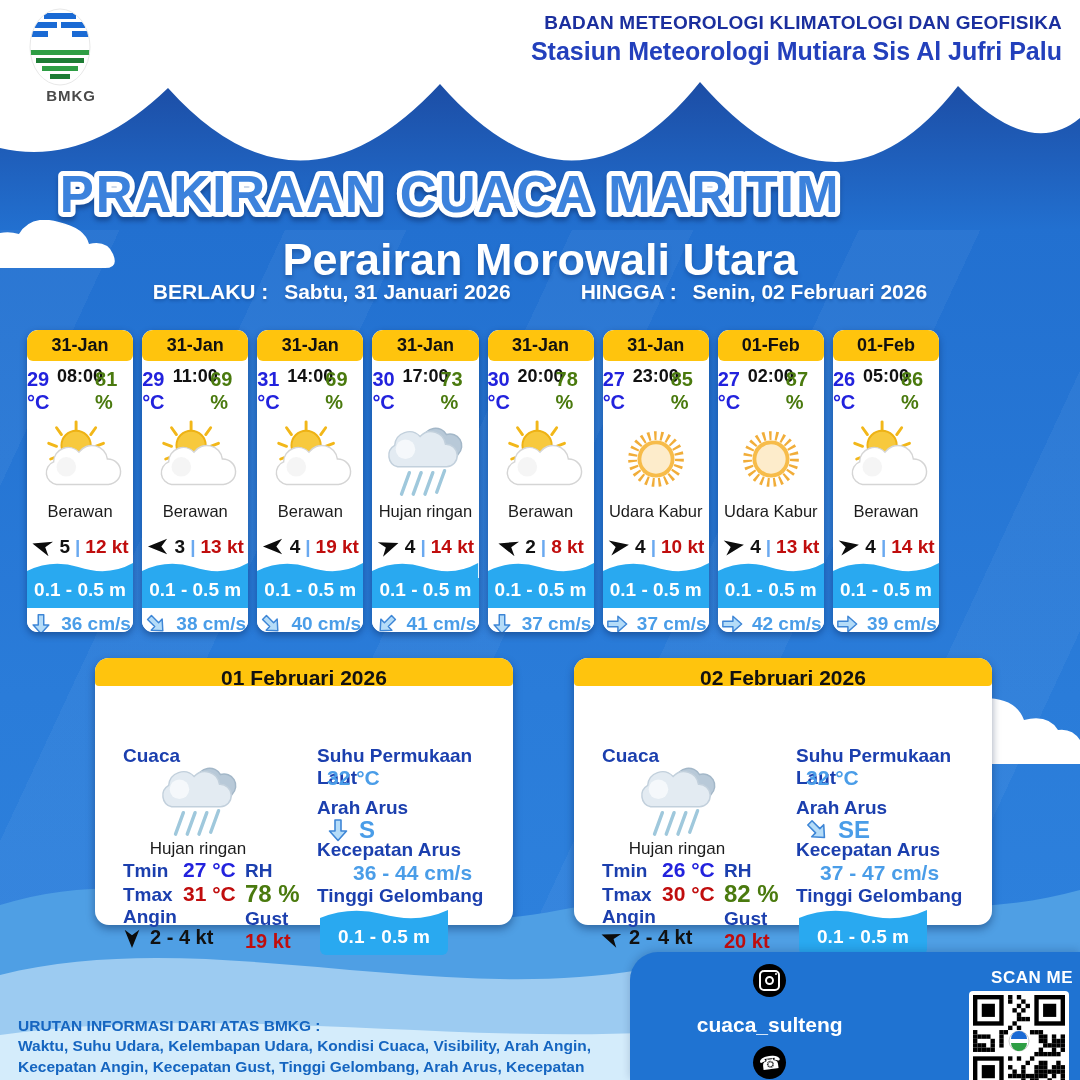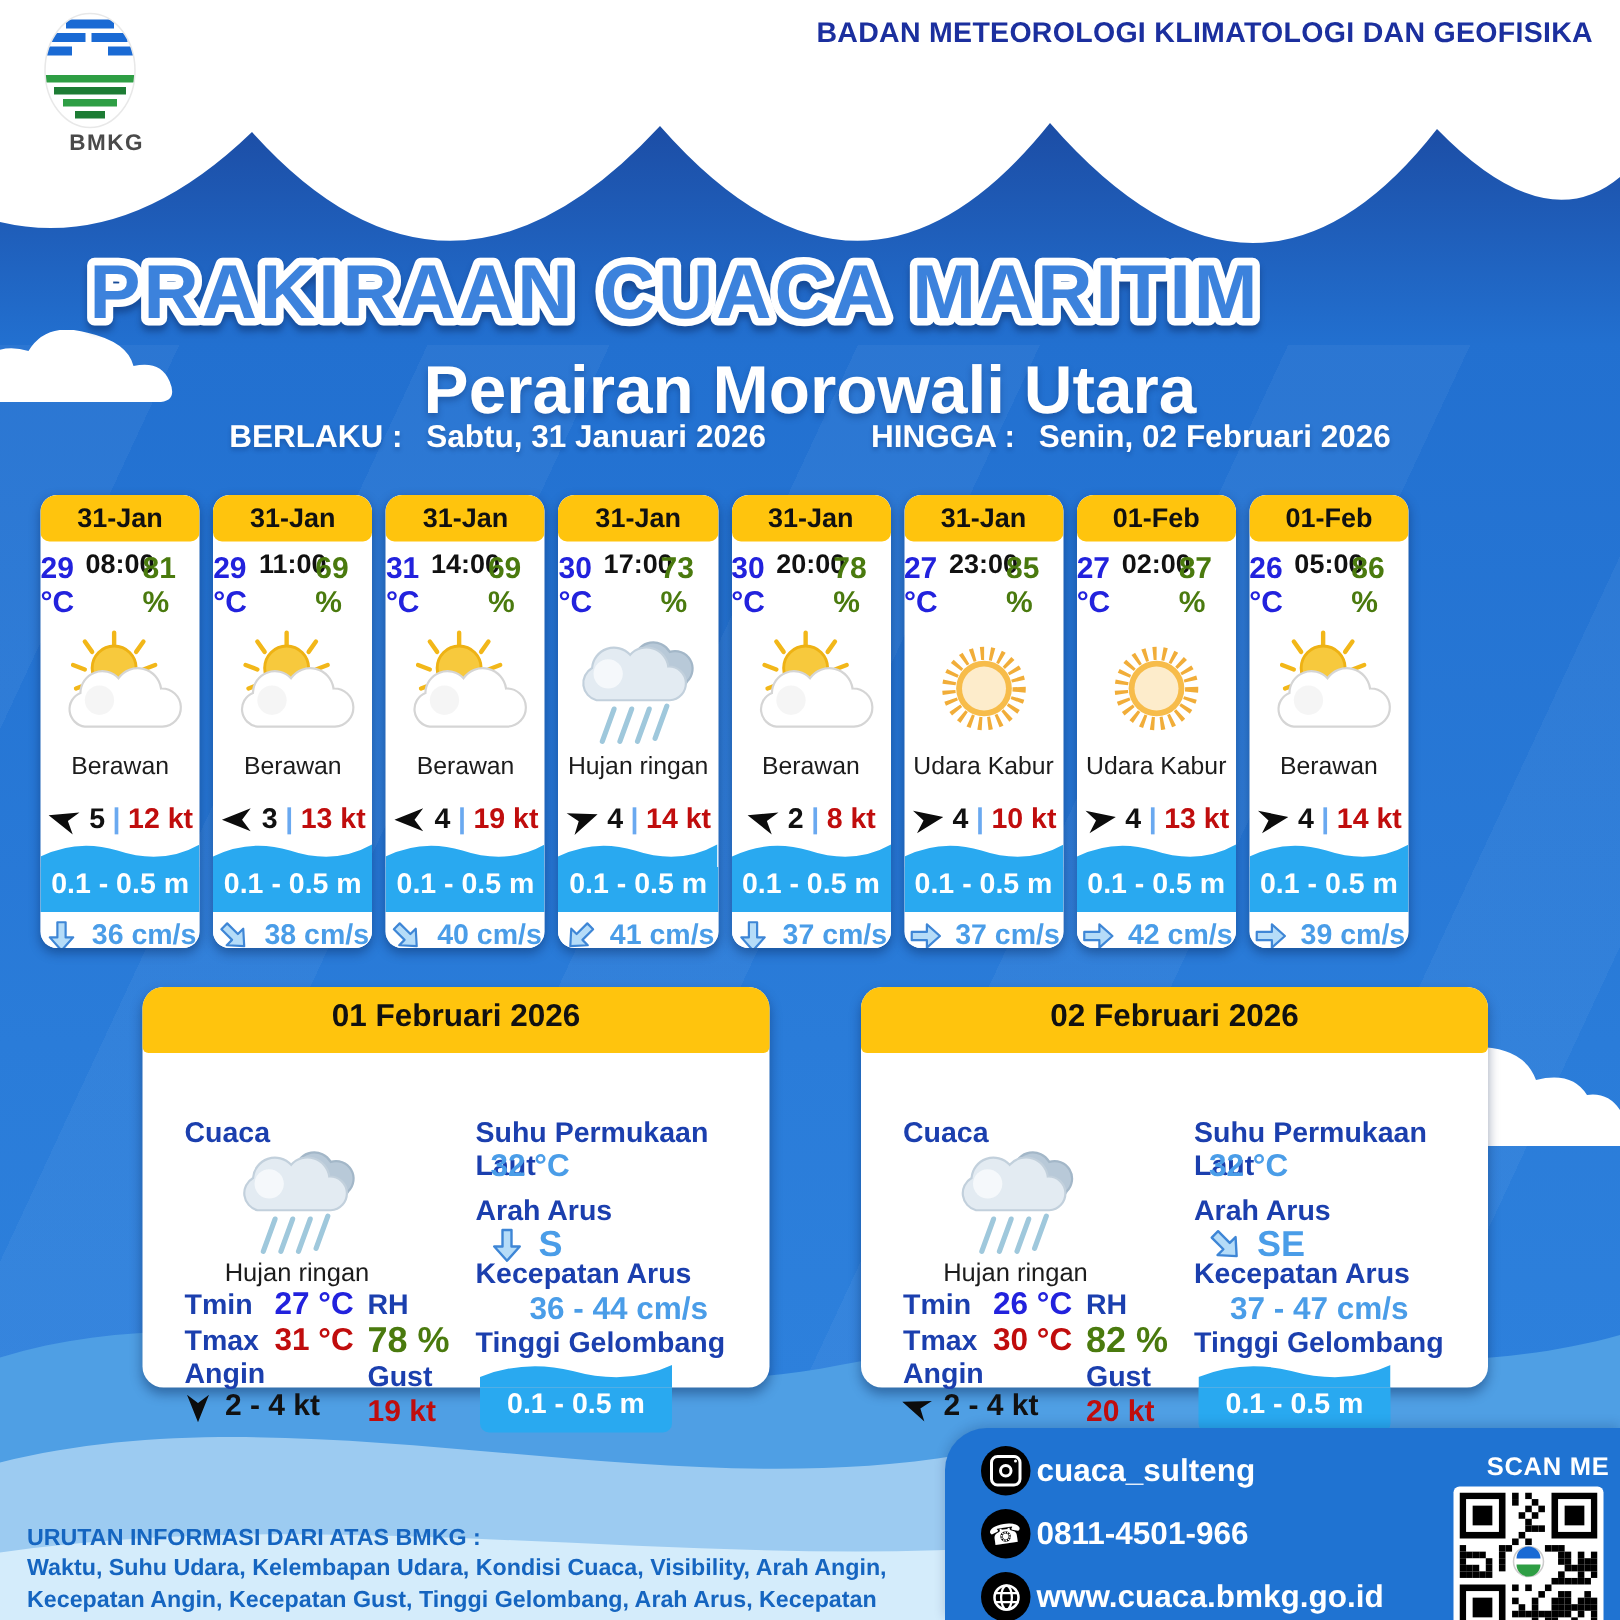--- a/index.html
+++ b/index.html
@@ -54,41 +54,41 @@
   .c-wave-text{background:#29a9f0;color:#fff;text-align:center;font-size:19px;font-weight:600;
                padding:1px 0 7px;}
   .hcard-cur{background:#fff;display:flex;align-items:center;justify-content:center;gap:8px;
              padding:5px 0 9px;font-size:19px;font-weight:bold;color:#4a9de8;}
   .cur-arrow{width:24px;height:22px;flex:0 0 auto;}
 
   
   .daily-row{top:658px;left:95px;width:897px;display:flex;gap:61px;z-index:2;}
   .dcard{width:418px;height:267px;background:#fff;border-radius:14px;position:relative;
          box-shadow:0 4px 8px rgba(0,25,70,.4);}
-  .dcard-head{background:#ffc40d;height:44px;line-height:40px;text-align:center;font-size:21px;
+  .dcard-head{background:#ffc40d;height:28px;line-height:40px;text-align:center;font-size:21px;
               font-weight:bold;color:#111;border-radius:14px 14px 4px 4px;}
   .dlabel{position:absolute;font-size:19px;font-weight:600;color:#1b3fae;}
   .dval{position:absolute;font-weight:bold;}
   .d-cond{position:absolute;left:18px;top:181px;width:170px;text-align:center;
           font-size:17px;color:#1c1c1c;font-weight:normal;}
   .d-icon{position:absolute;left:58px;top:98px;}
   .d-tminv{color:#2222dd;font-size:21px;} .d-tmaxv{color:#c00d0d;font-size:21px;}
   .d-rhv{color:#4a7a0e;font-size:24px;} .d-gustv{color:#c00d0d;font-size:20px;}
   .d-windv{color:#111;font-size:20px;display:flex;align-items:center;gap:7px;}
   .d-sstv,.d-arusv,.d-dirv{color:#4a9de8;}
   .d-sstv{font-size:21px;} .d-arusv{font-size:21px;} .d-dirv{font-size:24px;}
   .d-dirwrap{position:absolute;display:flex;align-items:center;gap:8px;}
   .d-wavebox{position:absolute;left:225px;top:247px;width:128px;}
   .d-wavebox .c-wave-text{border-radius:0 0 6px 6px;}
 
   
   .footer-panel{left:630px;top:952px;width:450px;height:128px;background:#1f73d2;
                 border-radius:28px 0 0 0;z-index:3;box-shadow:0 -2px 8px rgba(0,30,80,.2);}
   .contact-col{position:absolute;left:24px;top:12px;display:flex;flex-direction:column;gap:9px;}
-  .contact-row{display:flex;align-items:center;gap:4px;}
+  .contact-row{display:flex;align-items:center;gap:16px;flex-direction:column;}
   .cicon{width:33px;height:33px;border-radius:50%;background:#000;display:flex;align-items:center;
          justify-content:center;color:#fff;flex:0 0 auto;}
   .contact-label{color:#fff;font-size:21px;font-weight:bold;}
   .insta-box{width:17px;height:17px;border:2px solid #fff;border-radius:5px;position:relative;}
   .insta-box::before{content:"";position:absolute;left:4px;top:4px;width:5px;height:5px;
                      border:2px solid #fff;border-radius:50%;}
   .insta-box::after{content:"";position:absolute;right:1px;top:1px;width:2px;height:2px;
                     background:#fff;border-radius:50%;}
   .phone-glyph{font-size:18px;line-height:1;transform:rotate(-8deg);}
   .qr-wrap{position:absolute;right:7px;top:16px;width:108px;text-align:right;}
@@ -149,20 +149,21 @@
       <path d="M14,58 h36 v5 h-36 Z" fill="#2e9e44"></path>
       <path d="M22,66 h20 v5 h-20 Z" fill="#1d7c34"></path>
     </g>
     <ellipse cx="32" cy="39" rx="30" ry="38" fill="none" stroke="#e8e8e8" stroke-width="1"></ellipse>
   </svg>
   <div class="logo-text">BMKG</div>
 </div>
 
 <div class="abs org-block">
   <div class="org-line1">BADAN METEOROLOGI KLIMATOLOGI DAN GEOFISIKA</div>
+  <div class="org-line2">Stasiun Meteorologi Mutiara Sis Al Jufri Palu</div>
 </div>
 
 <div class="abs title-wrap">
   <svg class="title-svg" viewBox="0 0 900 72">
     <text x="450" y="54" text-anchor="middle" font-family="Liberation Sans, DejaVu Sans, sans-serif" font-size="51" font-weight="bold" letter-spacing="2" fill="#3c82dc" stroke="#ffffff" stroke-width="10" stroke-linejoin="round" paint-order="stroke fill">PRAKIRAAN CUACA MARITIM</text>
   </svg>
   <div class="subtitle">Perairan Morowali Utara</div>
 </div>
 
 <div class="abs valid-row">

